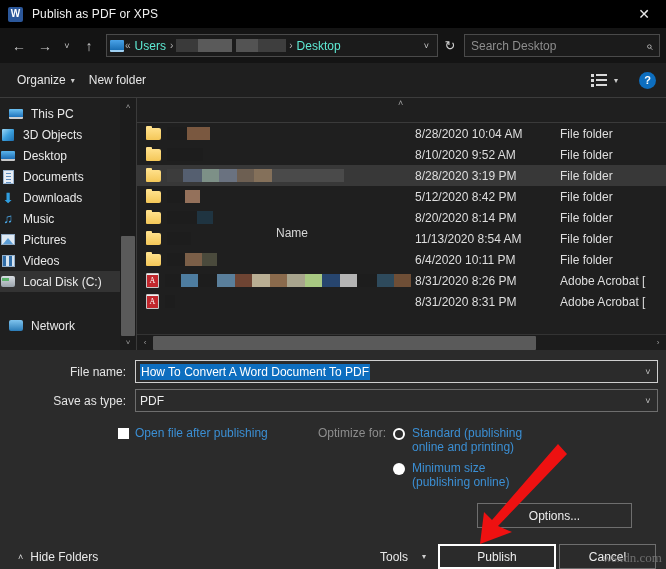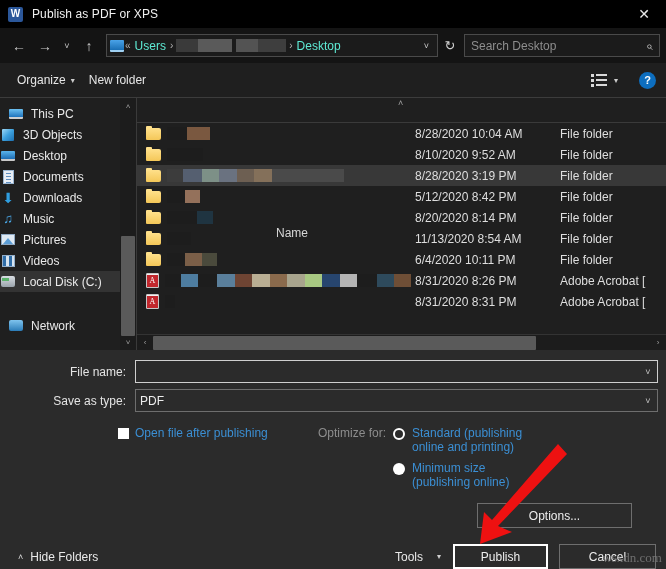--- a/index.html
+++ b/index.html
@@ -366,21 +366,21 @@
     padding-left: 8px;
   }
   .hf-caret { font-size: 9px; color: #d6d6d6; }
   .bb-spacer { flex: 1 1 auto; }
   .tools {
     display: flex; align-items: center; gap: 14px;
     font-size: 12px; color: #e9e9e9; cursor: pointer;
     margin-right: 12px;
   }
   .tools-caret { font-size: 8px; color: #cfcfcf; }
-  .publish-btn { width: 95px; border: 2px solid #ffffff; margin-right: 11px; }
+  .publish-btn { width: 118px; border: 2px solid #ffffff; margin-right: 3px; }
   .cancel-btn { width: 97px; }
 
   .arrow-svg { position: absolute; pointer-events: none; }
   .watermark {
     position: absolute; right: 4px; bottom: 3px;
     font-size: 13px; color: #7b7b7b;
     font-family: "Liberation Serif", serif;
     opacity: .85;
   }
 </style>
@@ -657,20 +657,21 @@
         <div class="hs-arrow">›</div>
       </div>
     </div>
   </div>
 
   <div class="formarea">
 
     <div class="form-row">
       <div class="form-label">File name:</div>
       <div class="combo filename">
+        <span class="combo-val sel">How To Convert A Word Document To PDF</span>
         <span style="flex:1 1 auto"></span>
         <span class="combo-caret">˅</span>
       </div>
     </div>
 
     <div class="form-row">
       <div class="form-label">Save as type:</div>
       <div class="combo">
         <span class="combo-val">PDF</span>
         <span class="combo-caret">˅</span>

